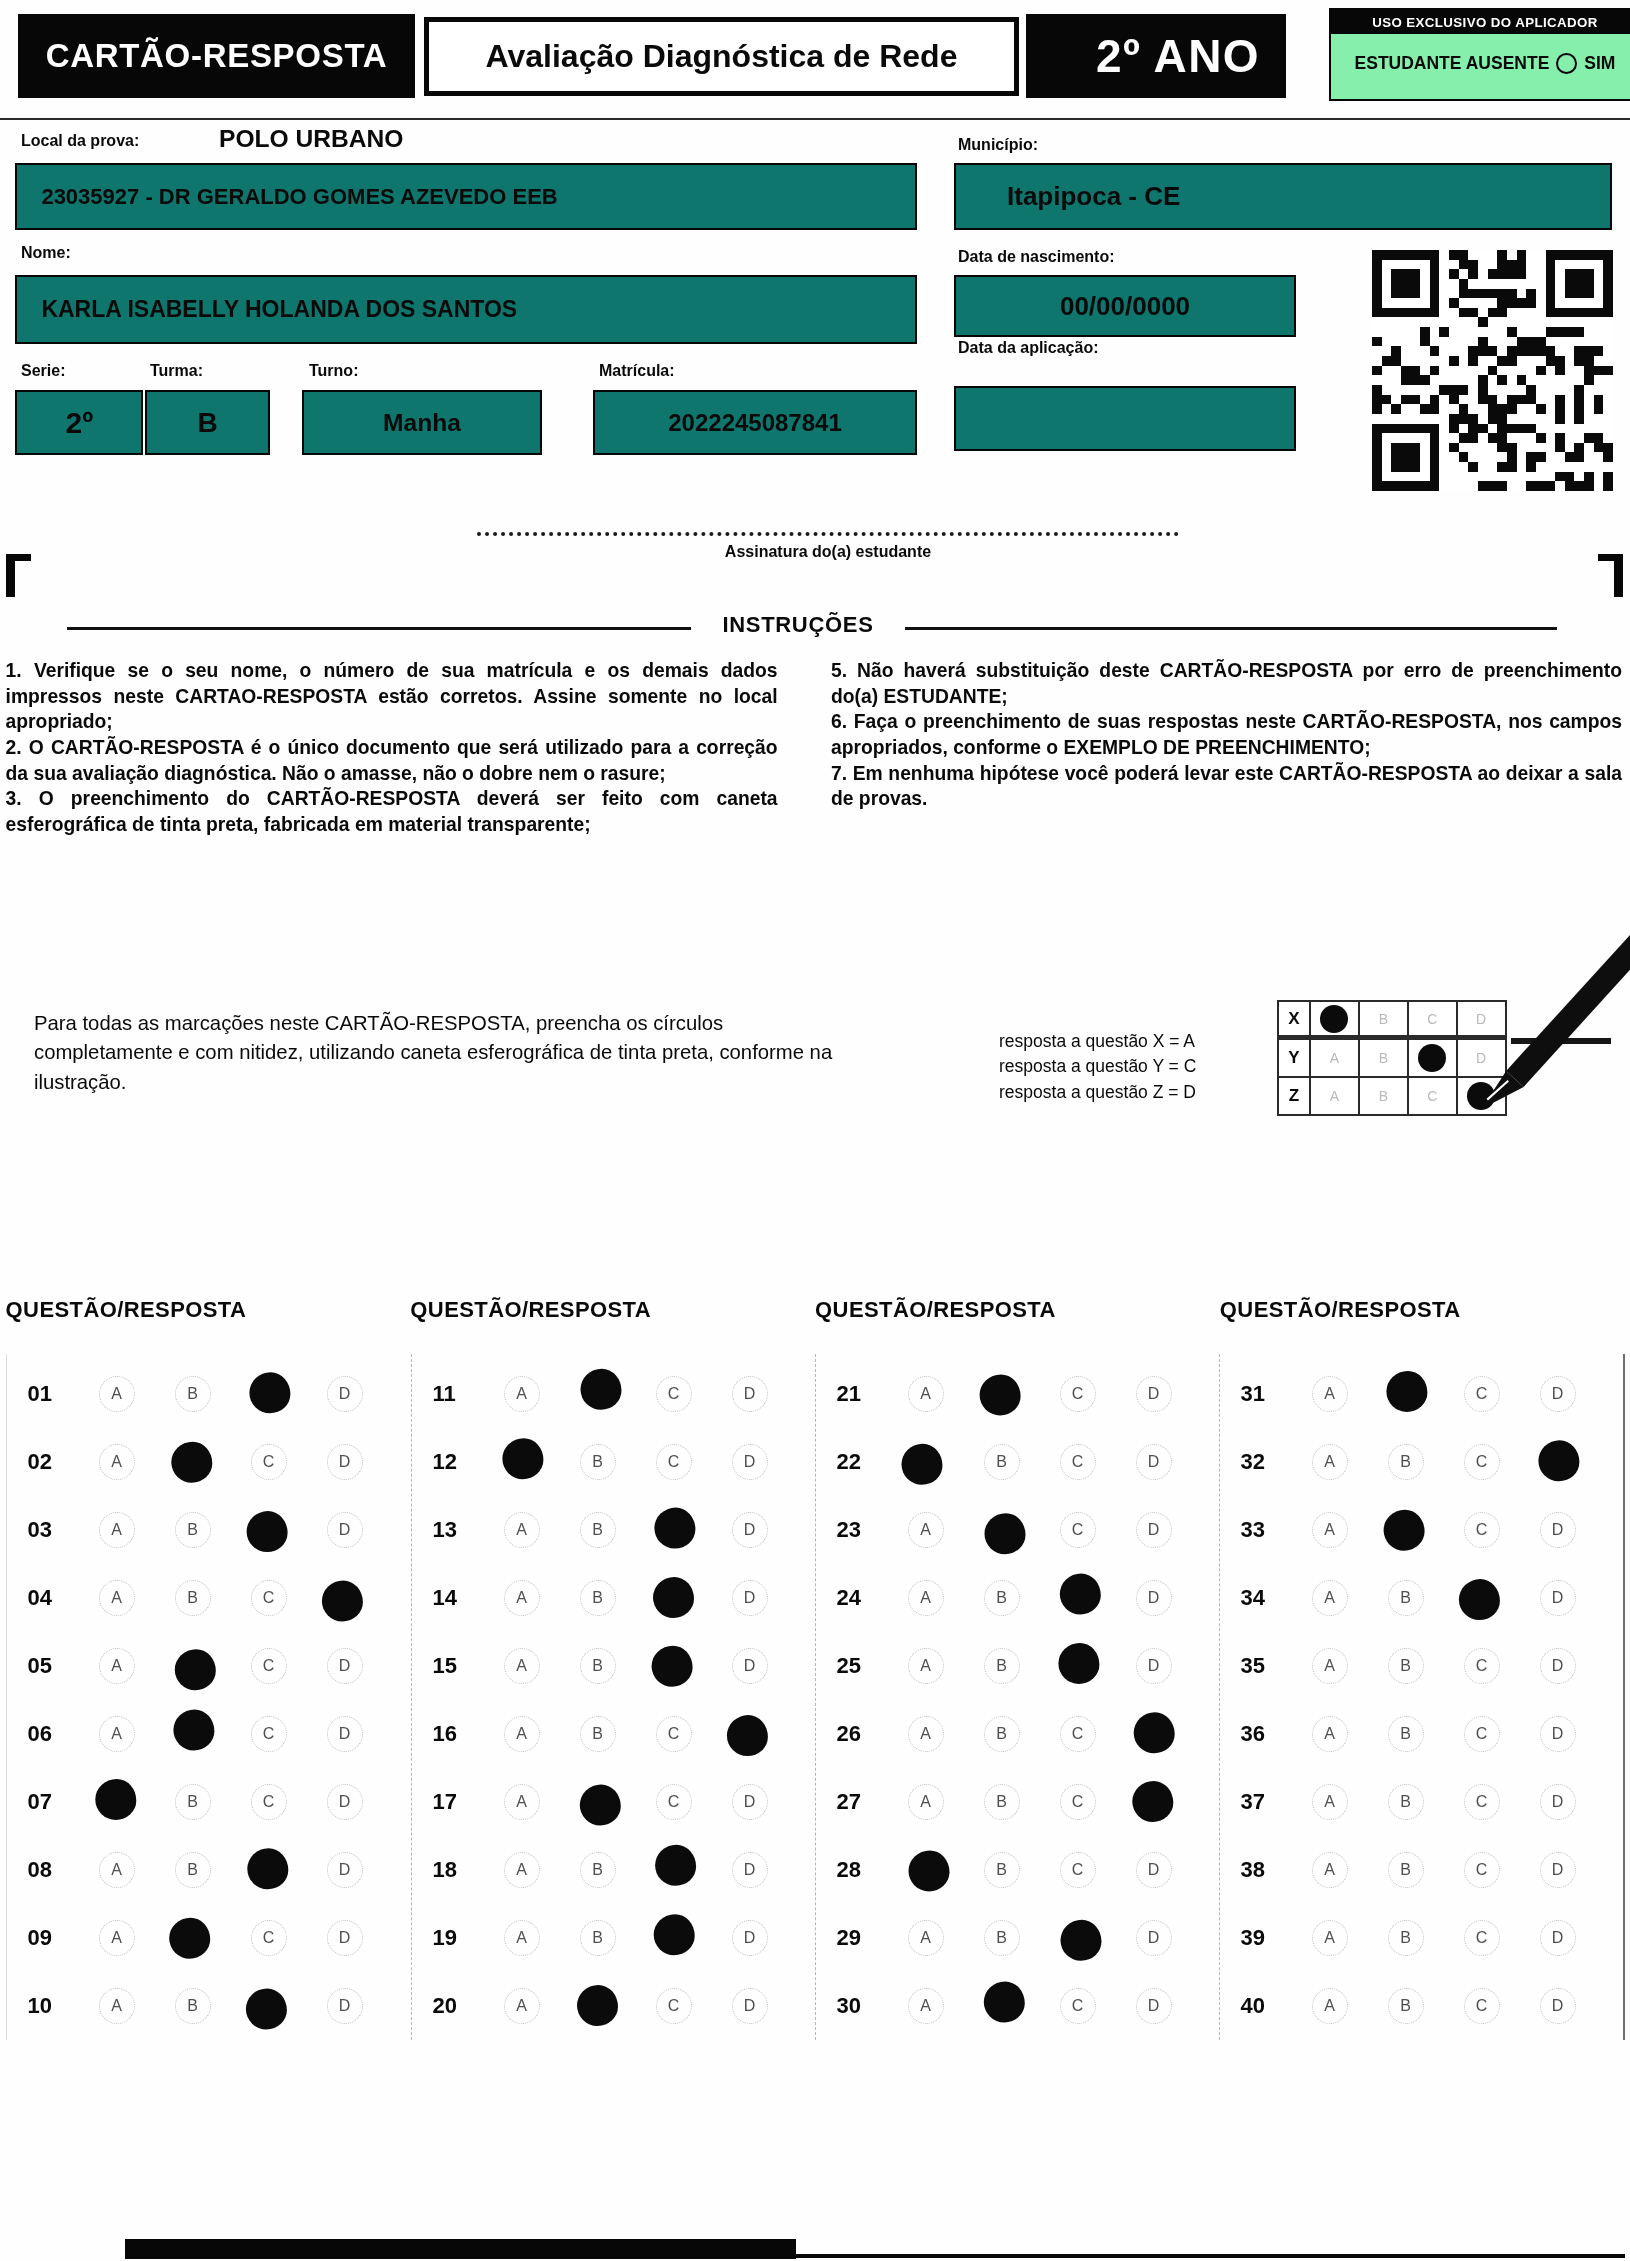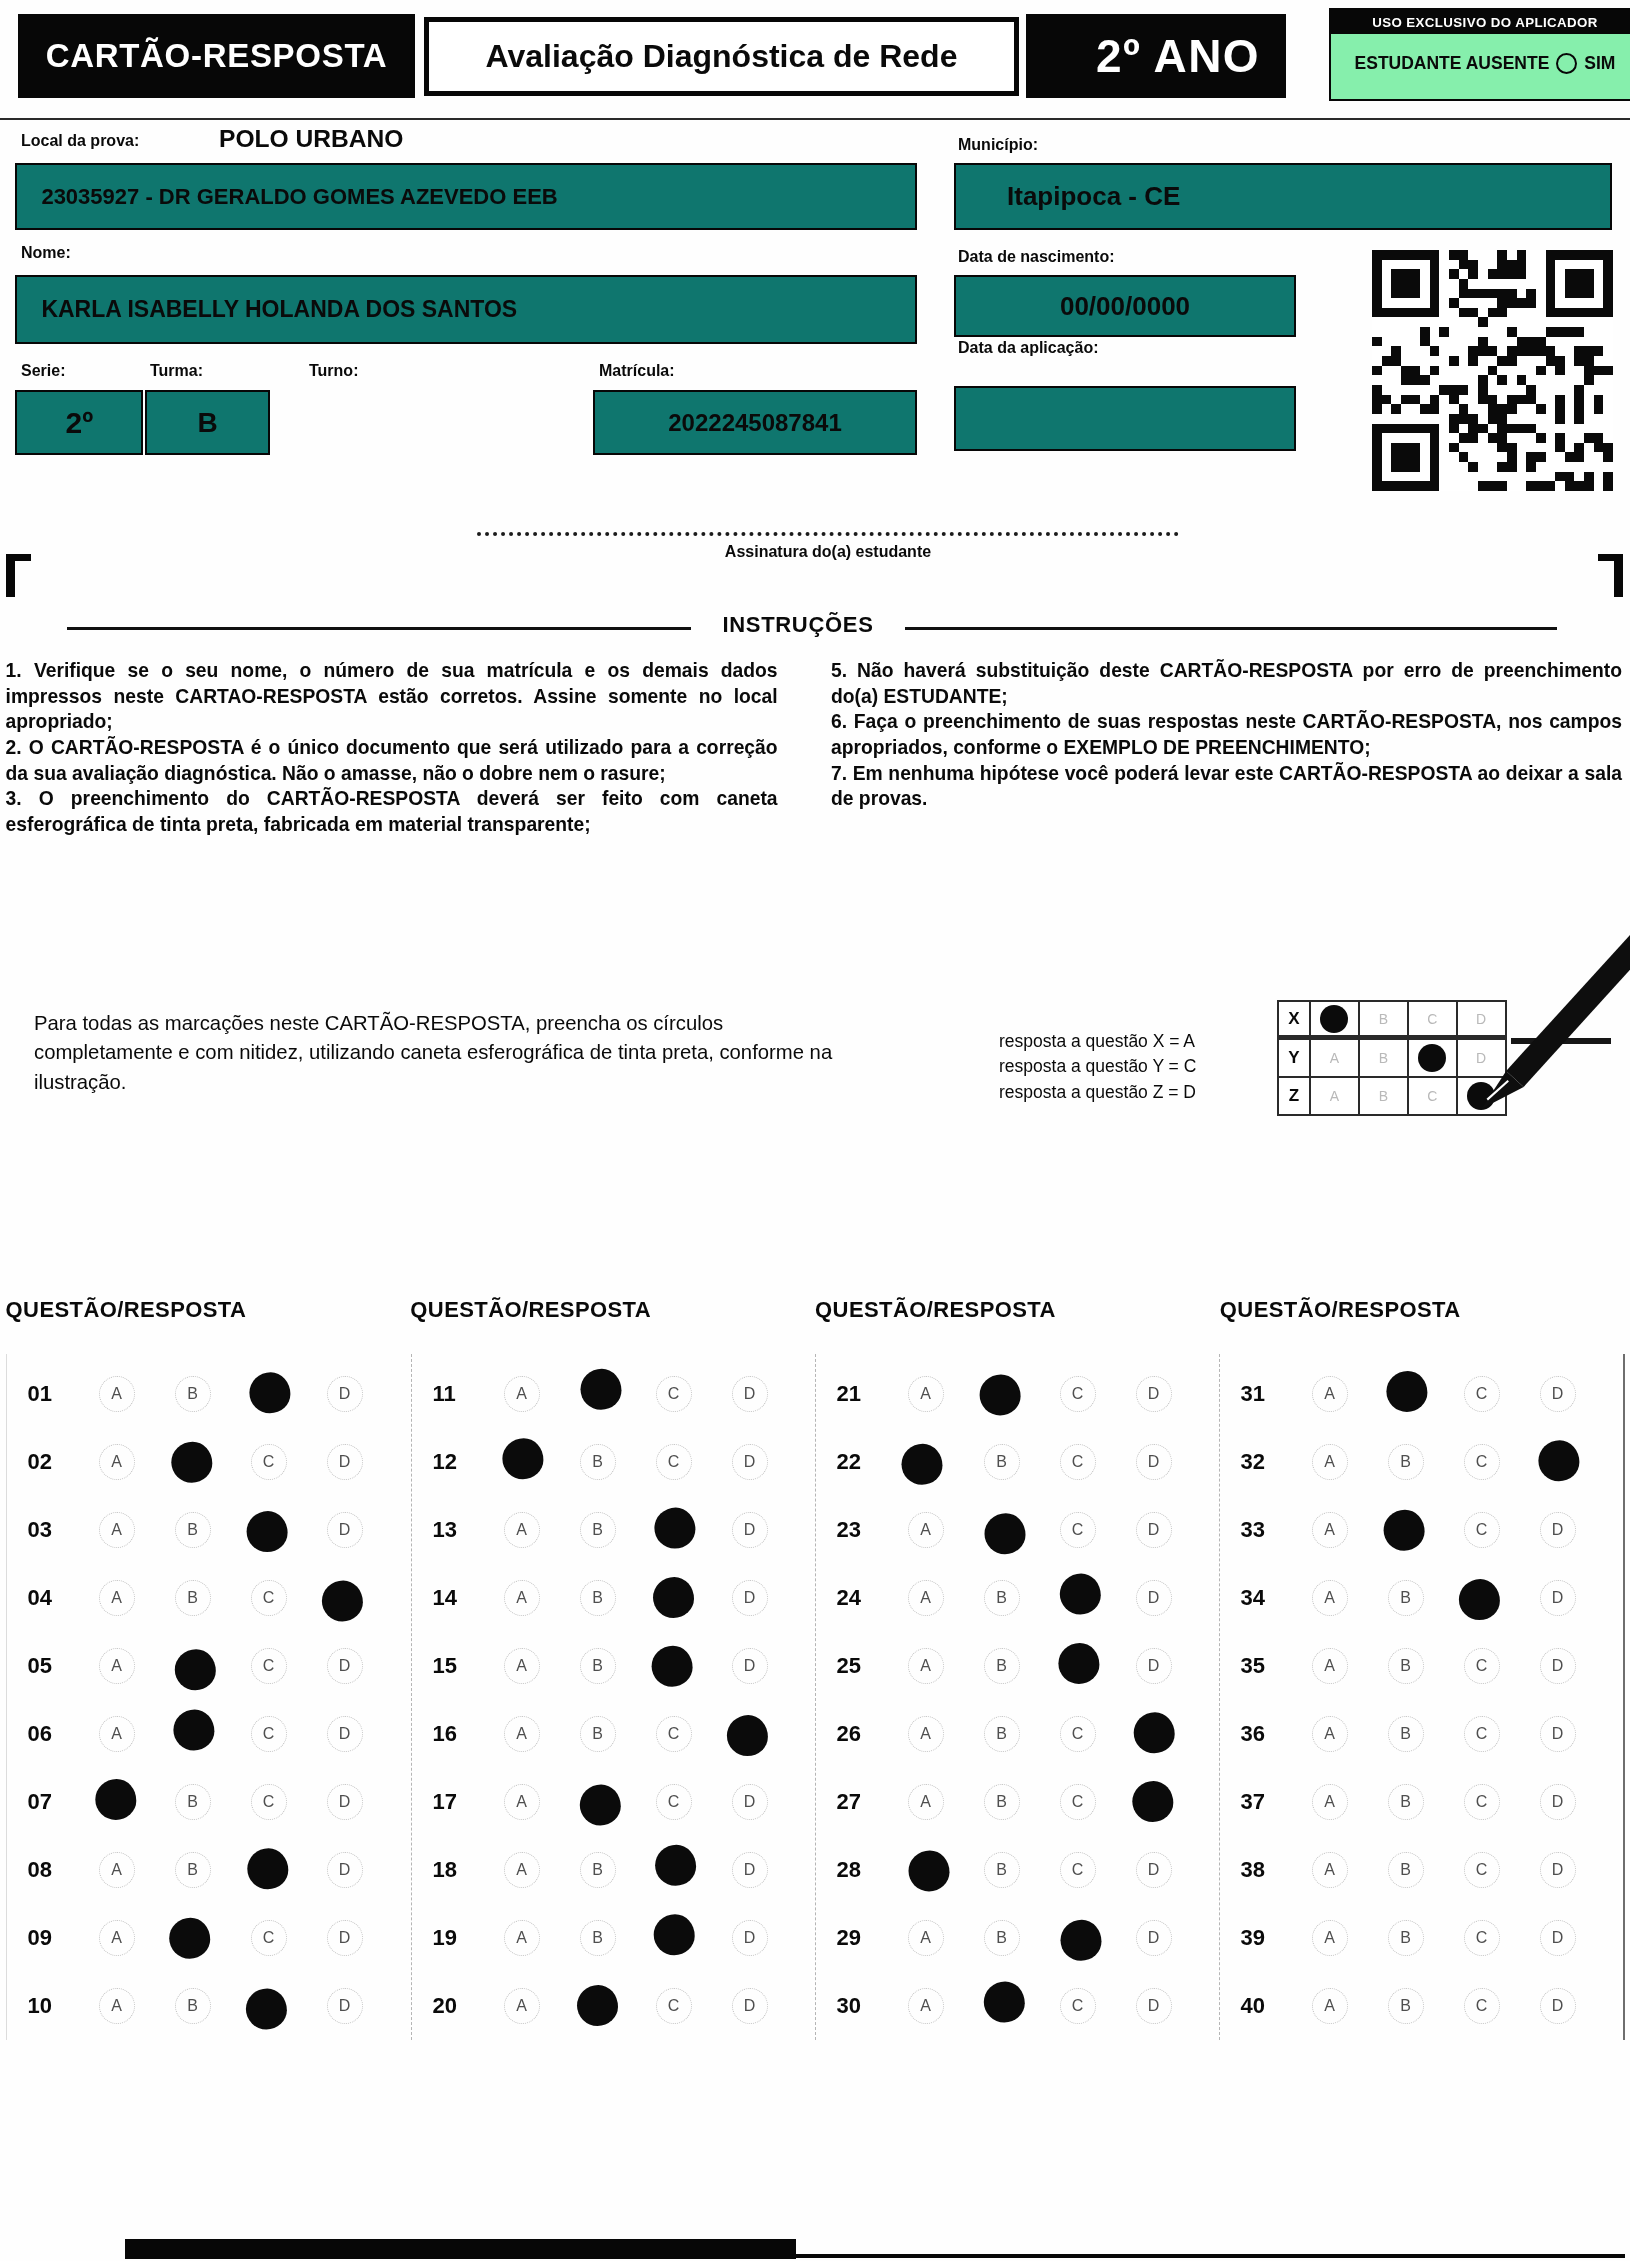--- a/index.html
+++ b/index.html
@@ -311,20 +311,21 @@
       </svg>
     </div>
 
   <div class="abs field-label serie-label">Serie:</div>
   <div class="abs value-box vb-center serie-box">2º</div>
 
   <div class="abs field-label turma-label">Turma:</div>
   <div class="abs value-box vb-center turma-box">B</div>
 
   <div class="abs field-label turno-label">Turno:</div>
+  <div class="abs value-box vb-center turno-box">Manha</div>
 
   <div class="abs field-label matricula-label">Matrícula:</div>
   <div class="abs value-box vb-center matricula-box">2022245087841</div>
 
   <div class="abs field-label aplicacao-label">Data da aplicação:</div>
   <div class="abs value-box vb-center aplicacao-box"></div>
 
   <div class="abs sig-line"></div>
   <div class="abs sig-label">Assinatura do(a) estudante</div>
   <div class="abs mark-left"></div>

